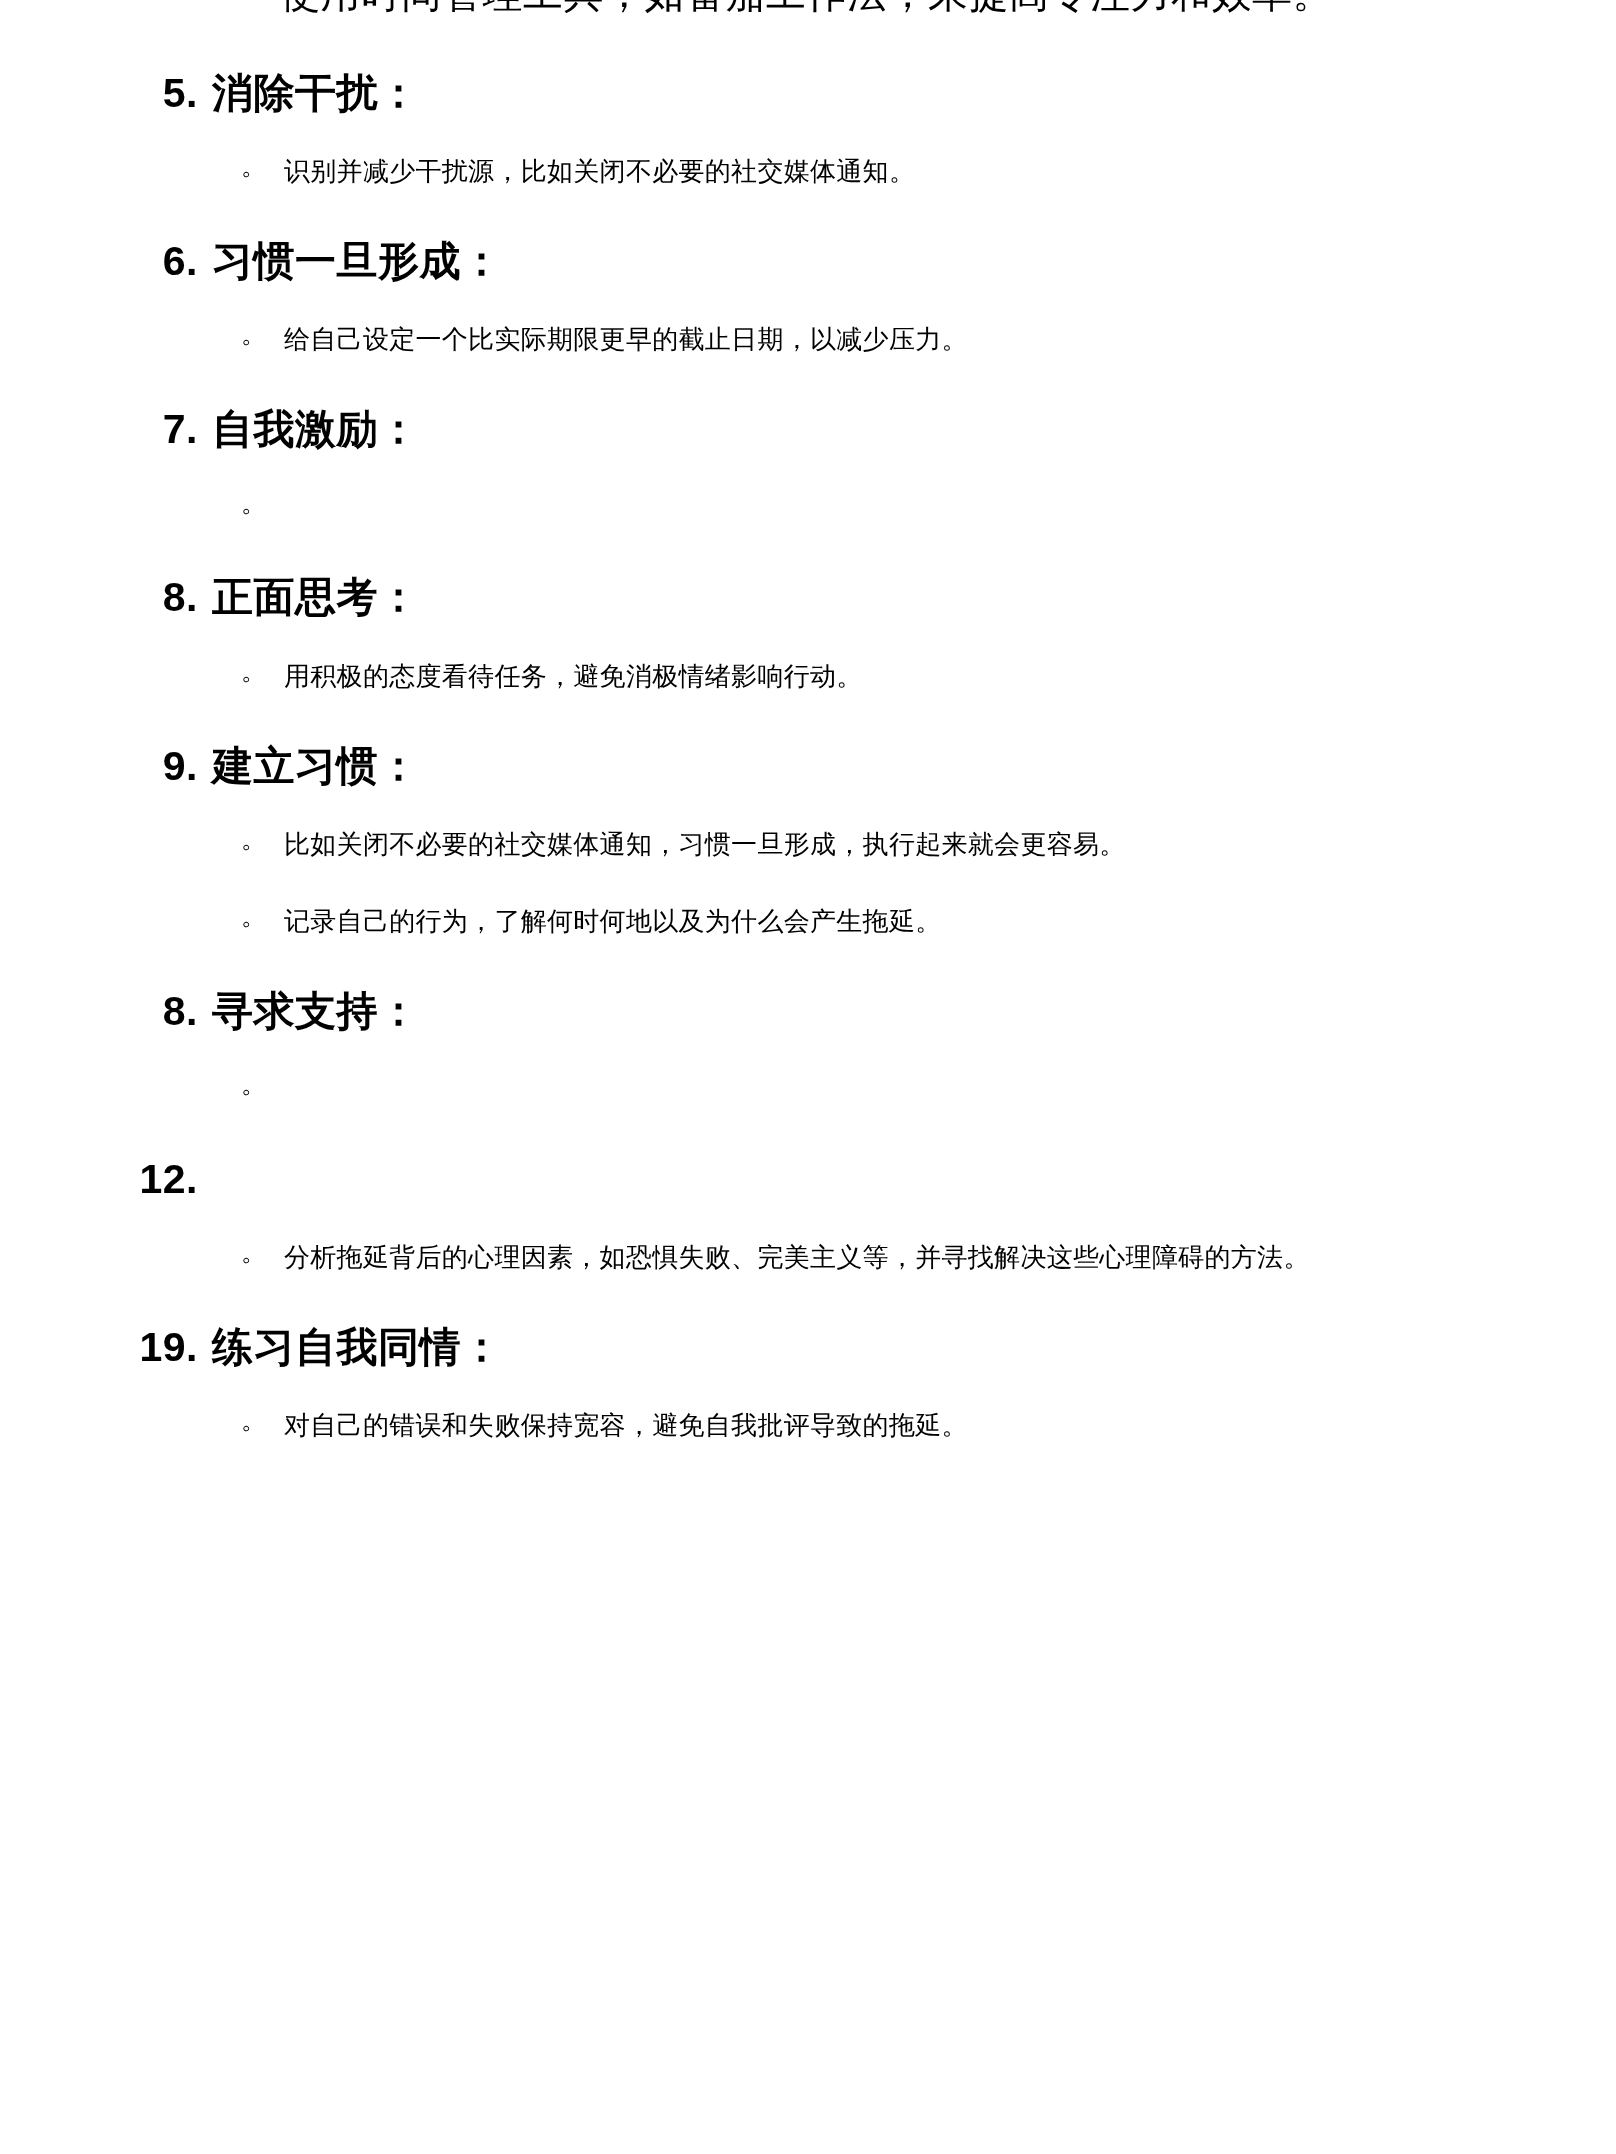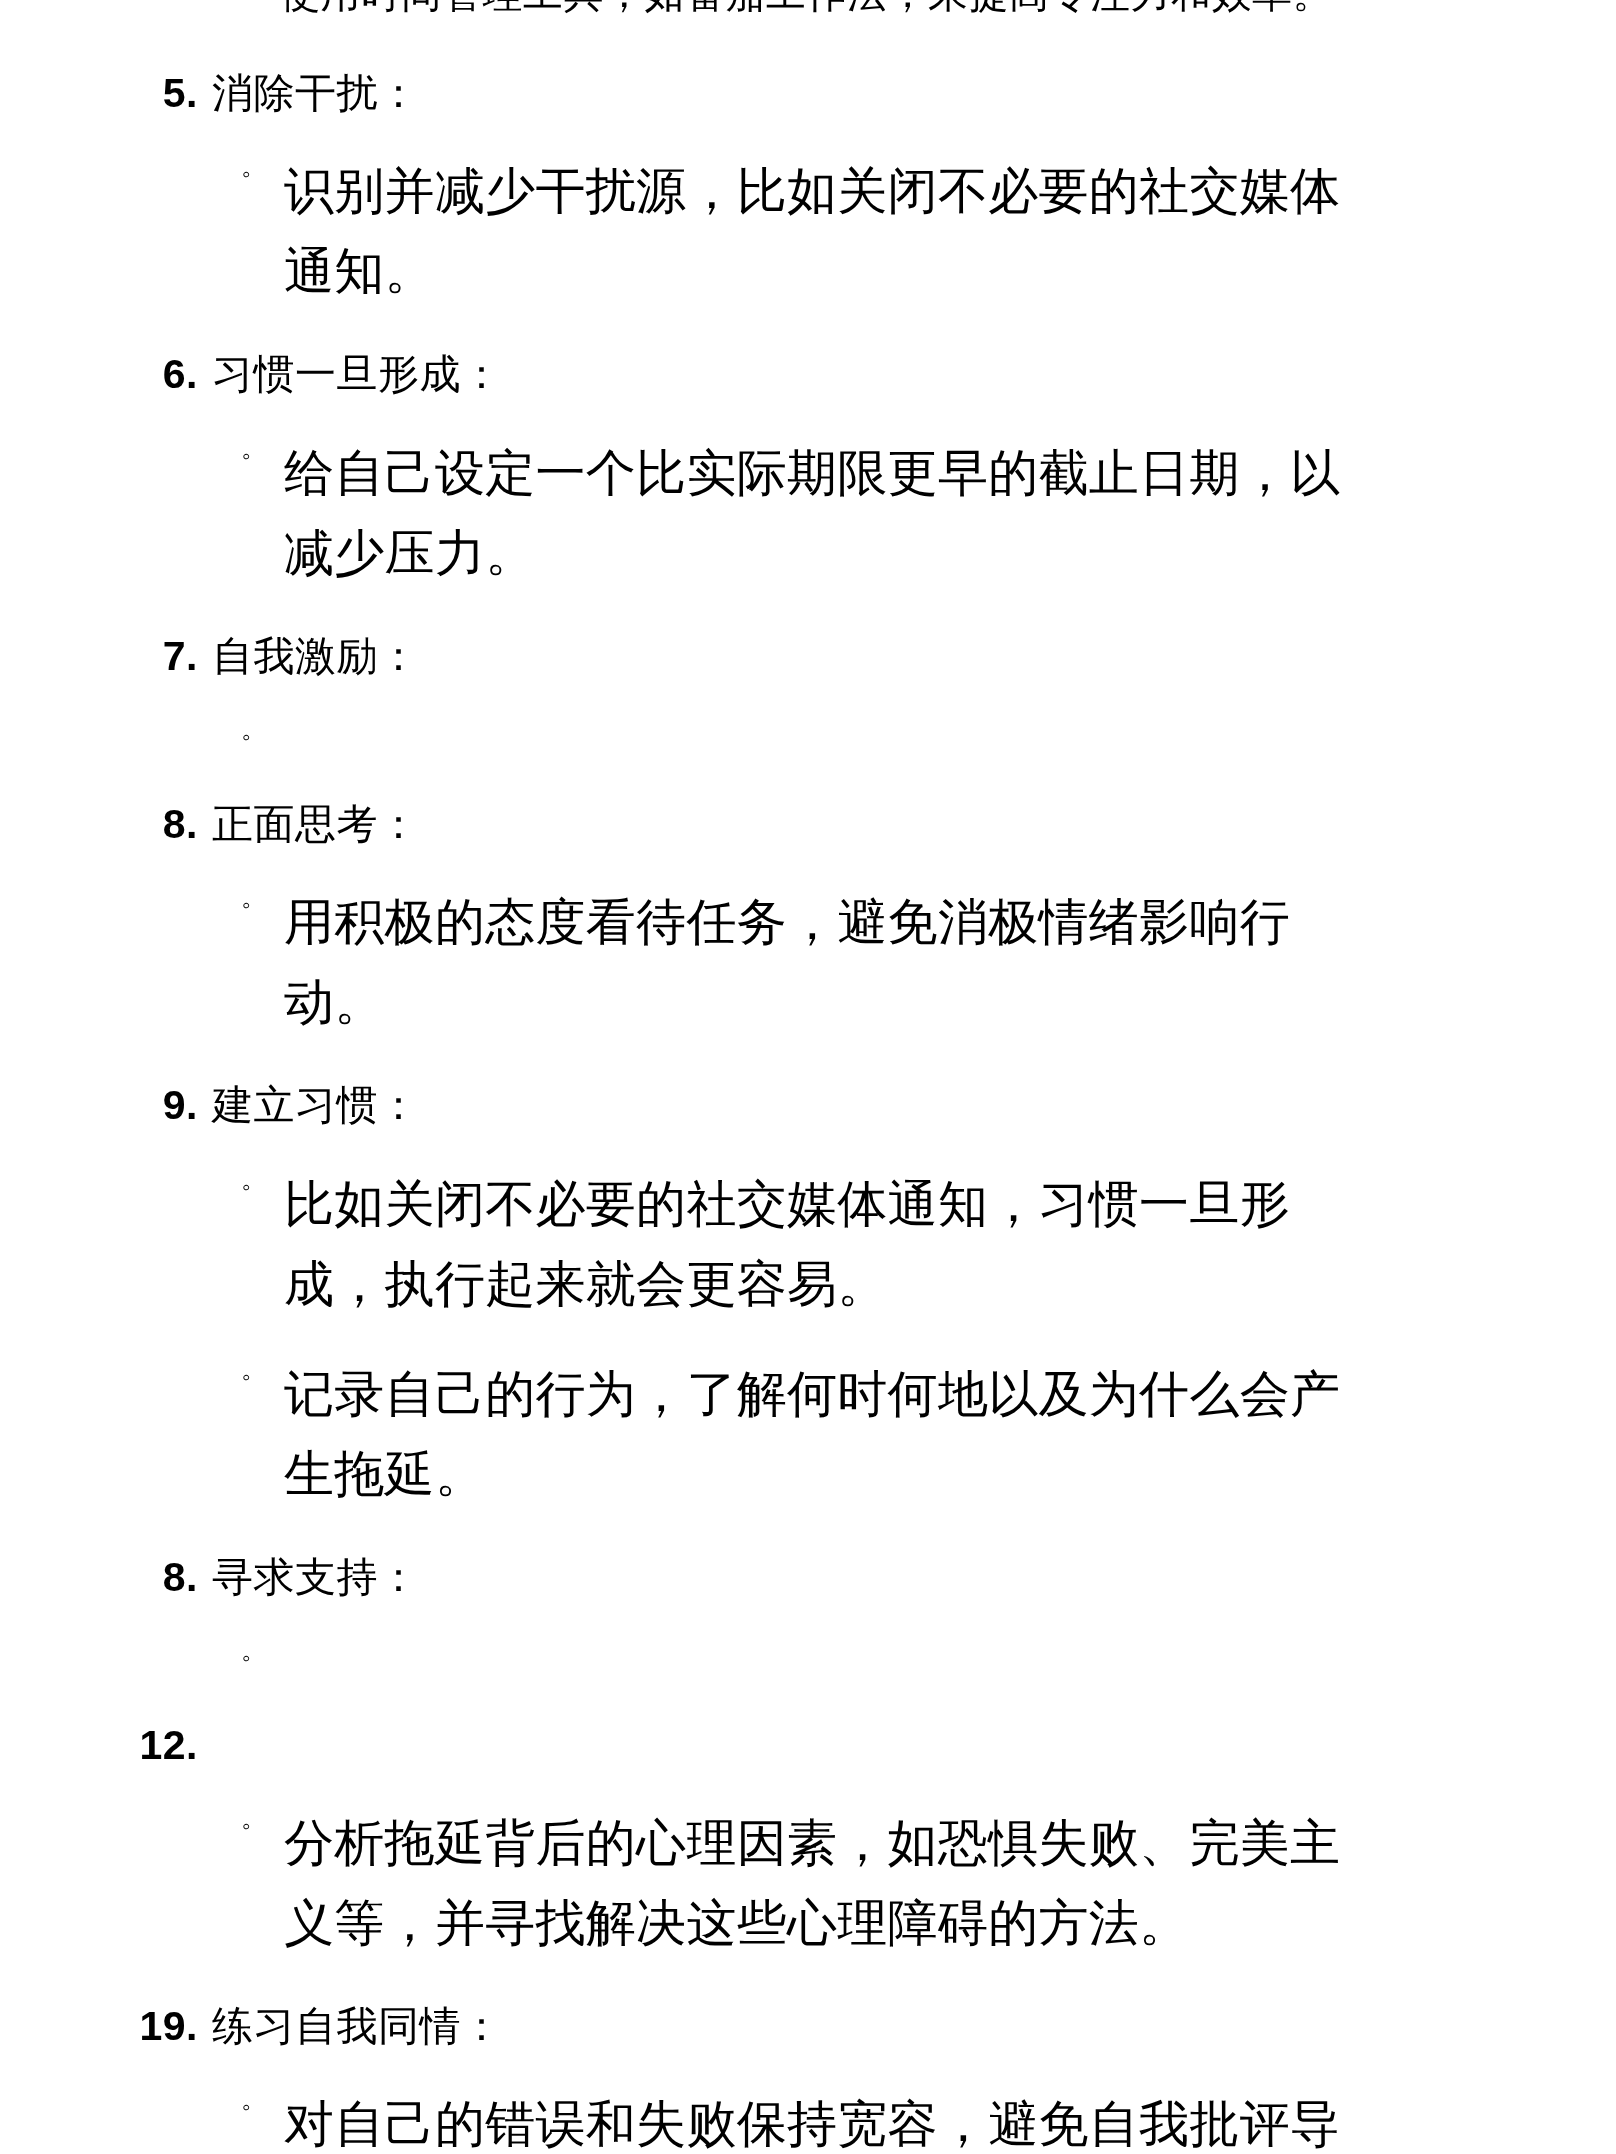--- a/index.html
+++ b/index.html
@@ -65,37 +65,37 @@
   }
   .item-num {
     width: 92px;
     min-width: 92px;
     text-align: right;
     padding-right: 14px;
     box-sizing: border-box;
     font-weight: bold;
   }
   .item-title {
-    font-weight: normal;
+    font-weight: bold;
   }
   .sub {
     display: flex;
     align-items: flex-start;
     margin: 30px 0 0 0;
     padding-left: 122px;
   }
   .sub-bullet {
     width: 42px;
     min-width: 42px;
     font-size: 24px;
     line-height: 1.95;
     color: #000;
   }
   .sub-text {
-    font-size: 50px;
+    font-size: 26px;
     line-height: 1.6;
     font-weight: 400;
     letter-spacing: 0.3px;
     max-width: 1060px;
   }
 </style>
 </head>
 <body>
 
 <div class="page">

